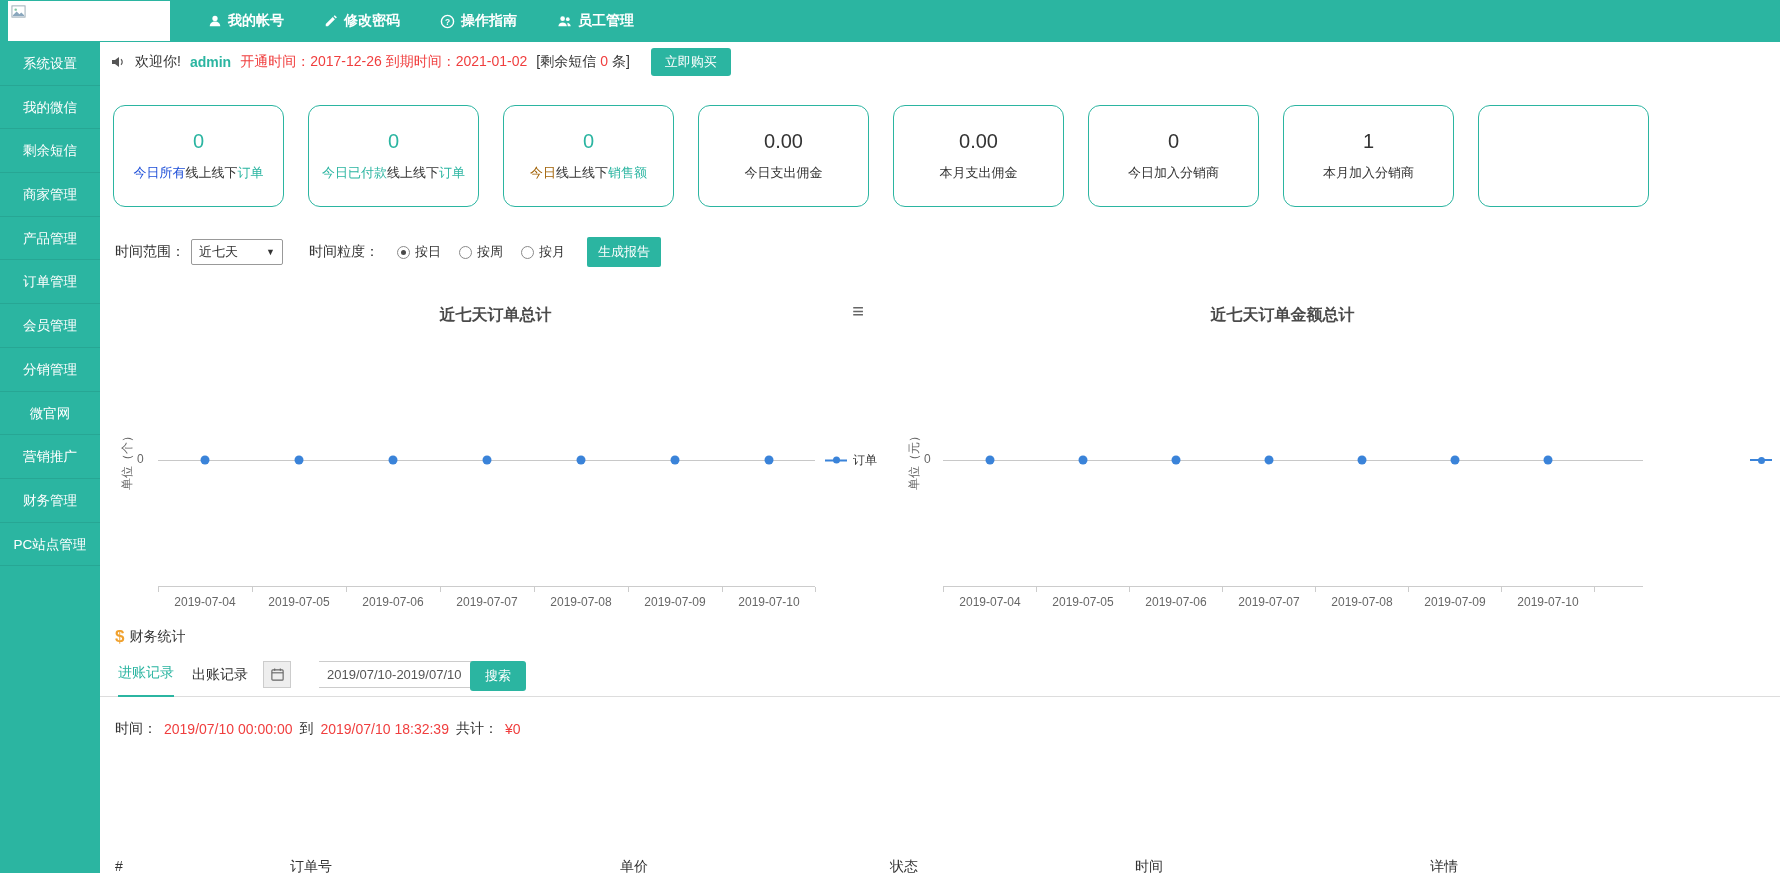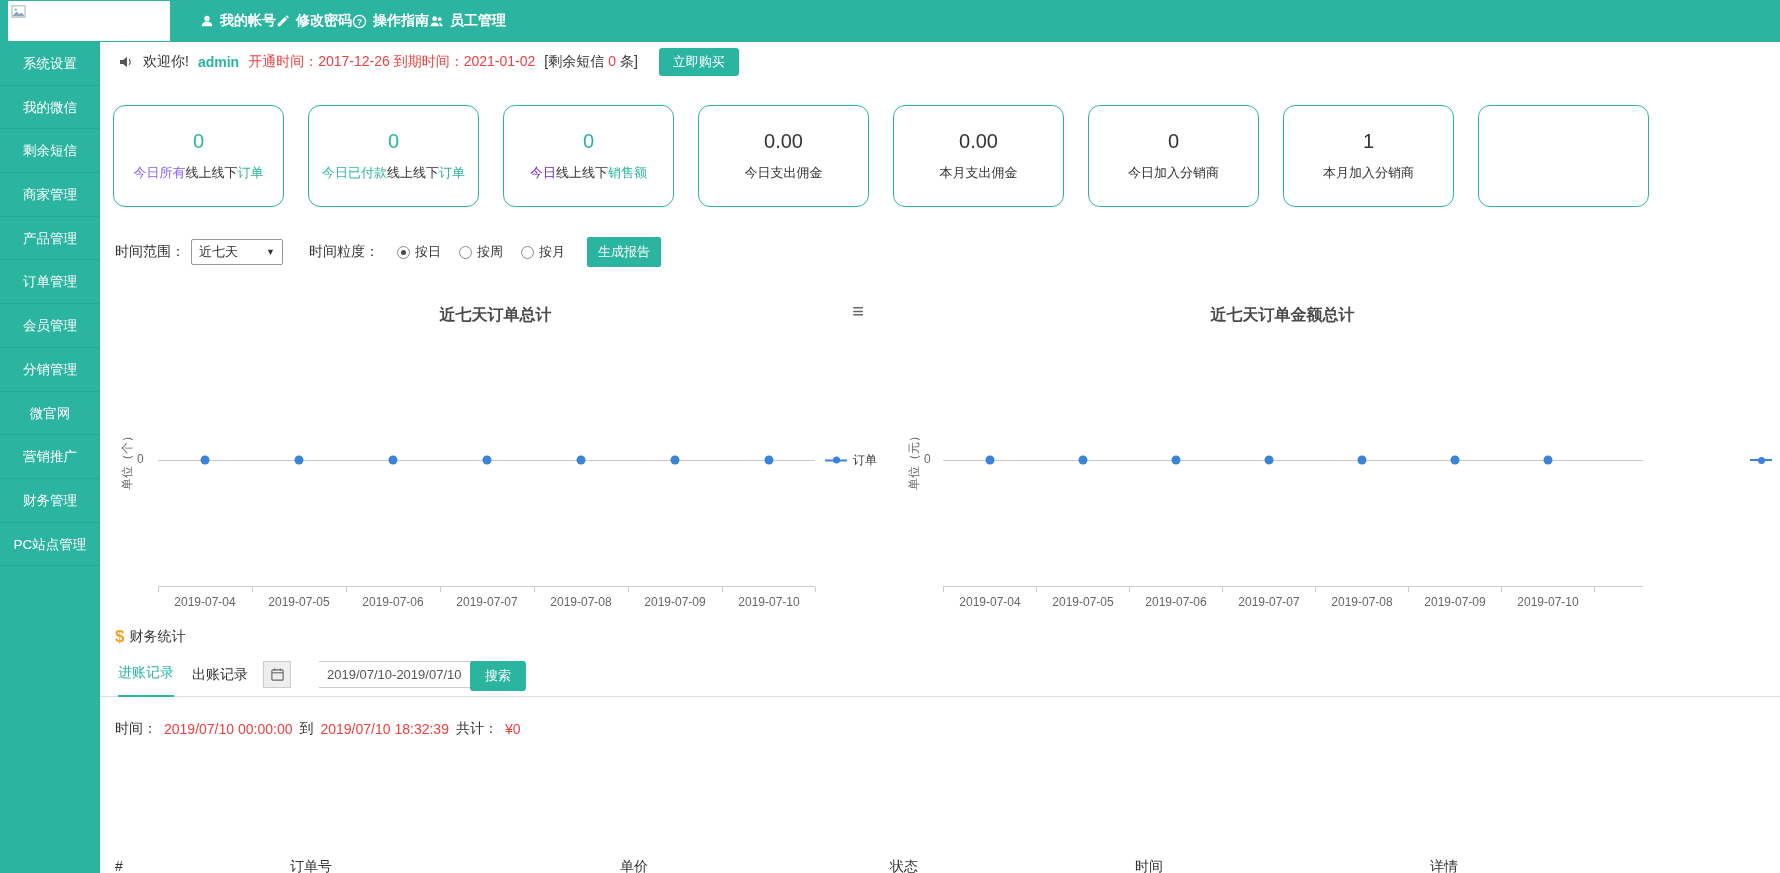--- a/index.html
+++ b/index.html
@@ -4,33 +4,33 @@
 <style>
   * { margin:0; padding:0; box-sizing:border-box; }
   body { width:1780px; height:873px; overflow:hidden; background:#fff;
          font-family:"Liberation Sans","DejaVu Sans",sans-serif; }
   .app { position:relative; width:1780px; height:873px; overflow:hidden; background:#fff; }
 
   
   .header { position:absolute; left:0; top:0; width:100%; height:42px; background:#2bb5a1; z-index:5; }
   .logo { position:absolute; left:8px; top:1px; width:162px; height:40px; background:#fff; }
   .logo svg { position:absolute; left:3px; top:3px; }
-  .nav { position:absolute; left:200px; top:0; height:42px; display:flex; align-items:center; }
+  .nav { position:absolute; left:208px; top:0; height:42px; display:flex; align-items:center; gap:40px; }
   .nav-item { display:flex; align-items:center; gap:6px; color:#fff; font-size:14px; font-weight:bold; cursor:pointer; }
 
   
   .sidebar { position:absolute; left:0; top:42px; width:100px; bottom:0; background:#2bb5a1; }
   .side-item { height:43.7px; line-height:43.7px; text-align:center; color:#fff; font-size:13.5px;
                border-bottom:1px solid rgba(0,0,0,0.08); cursor:pointer; }
 
   
   .main { position:absolute; left:100px; top:42px; width:1680px; height:831px; overflow:hidden; background:#fff; }
 
   .welcome { position:absolute; left:0; top:0; width:100%; height:40px; display:flex; align-items:center;
-             padding-left:18px; font-size:14px; color:#333; }
+             padding-left:10px; font-size:14px; color:#333; }
   .welcome > * { margin-right:9px; }
   .u-name { color:#2bb5a1; font-weight:bold; }
   .u-red { color:#f03e3e; }
   .sms span { margin-right:4px; }
   .buy-btn { background:#2bb5a1; color:#fff; border:none; border-radius:3px; font-size:13px;
              padding:5px 14px; cursor:pointer; margin-left:8px; }
 
   
   .cards { position:absolute; left:13px; top:63px; width:1667px; height:104px; display:flex; gap:24px; overflow:hidden; }
   .card { flex:0 0 171px; height:102px; border:1px solid #2bb5a1; border-radius:12px; background:#fff;
@@ -167,29 +167,29 @@
       <span>欢迎你!</span>
       <span class="u-name">admin</span>
       <span class="u-red">开通时间：2017-12-26 到期时间：2021-01-02</span>
       <span class="sms"><span>[剩余短信</span><span class="u-red">0</span><span>条]</span></span>
       <button class="buy-btn">立即购买</button>
     </div>
 
     <div class="cards">
       <div class="card">
         <div class="card-value" style="color: rgb(43, 181, 161);">0</div>
-        <div class="card-label"><span style="color: #8b5cf6;">今日所有</span><span style="color: rgb(51, 51, 51);">线上线下</span><span style="color: rgb(43, 181, 161);">订单</span></div>
+        <div class="card-label"><span style="color: #1d4ed8;">今日所有</span><span style="color: rgb(51, 51, 51);">线上线下</span><span style="color: rgb(43, 181, 161);">订单</span></div>
       </div>
       <div class="card">
         <div class="card-value" style="color: rgb(43, 181, 161);">0</div>
         <div class="card-label"><span style="color: rgb(43, 181, 161);">今日已付款</span><span style="color: rgb(51, 51, 51);">线上线下</span><span style="color: rgb(43, 181, 161);">订单</span></div>
       </div>
       <div class="card">
         <div class="card-value" style="color: rgb(43, 181, 161);">0</div>
-        <div class="card-label"><span style="color: #6d28d9;">今日</span><span style="color: rgb(51, 51, 51);">线上线下</span><span style="color: rgb(43, 181, 161);">销售额</span></div>
+        <div class="card-label"><span style="color: #a16207;">今日</span><span style="color: rgb(51, 51, 51);">线上线下</span><span style="color: rgb(43, 181, 161);">销售额</span></div>
       </div>
       <div class="card">
         <div class="card-value" style="color: rgb(51, 51, 51);">0.00</div>
         <div class="card-label"><span style="color: rgb(51, 51, 51);">今日支出佣金</span></div>
       </div>
       <div class="card">
         <div class="card-value" style="color: rgb(51, 51, 51);">0.00</div>
         <div class="card-label"><span style="color: rgb(51, 51, 51);">本月支出佣金</span></div>
       </div>
       <div class="card">

